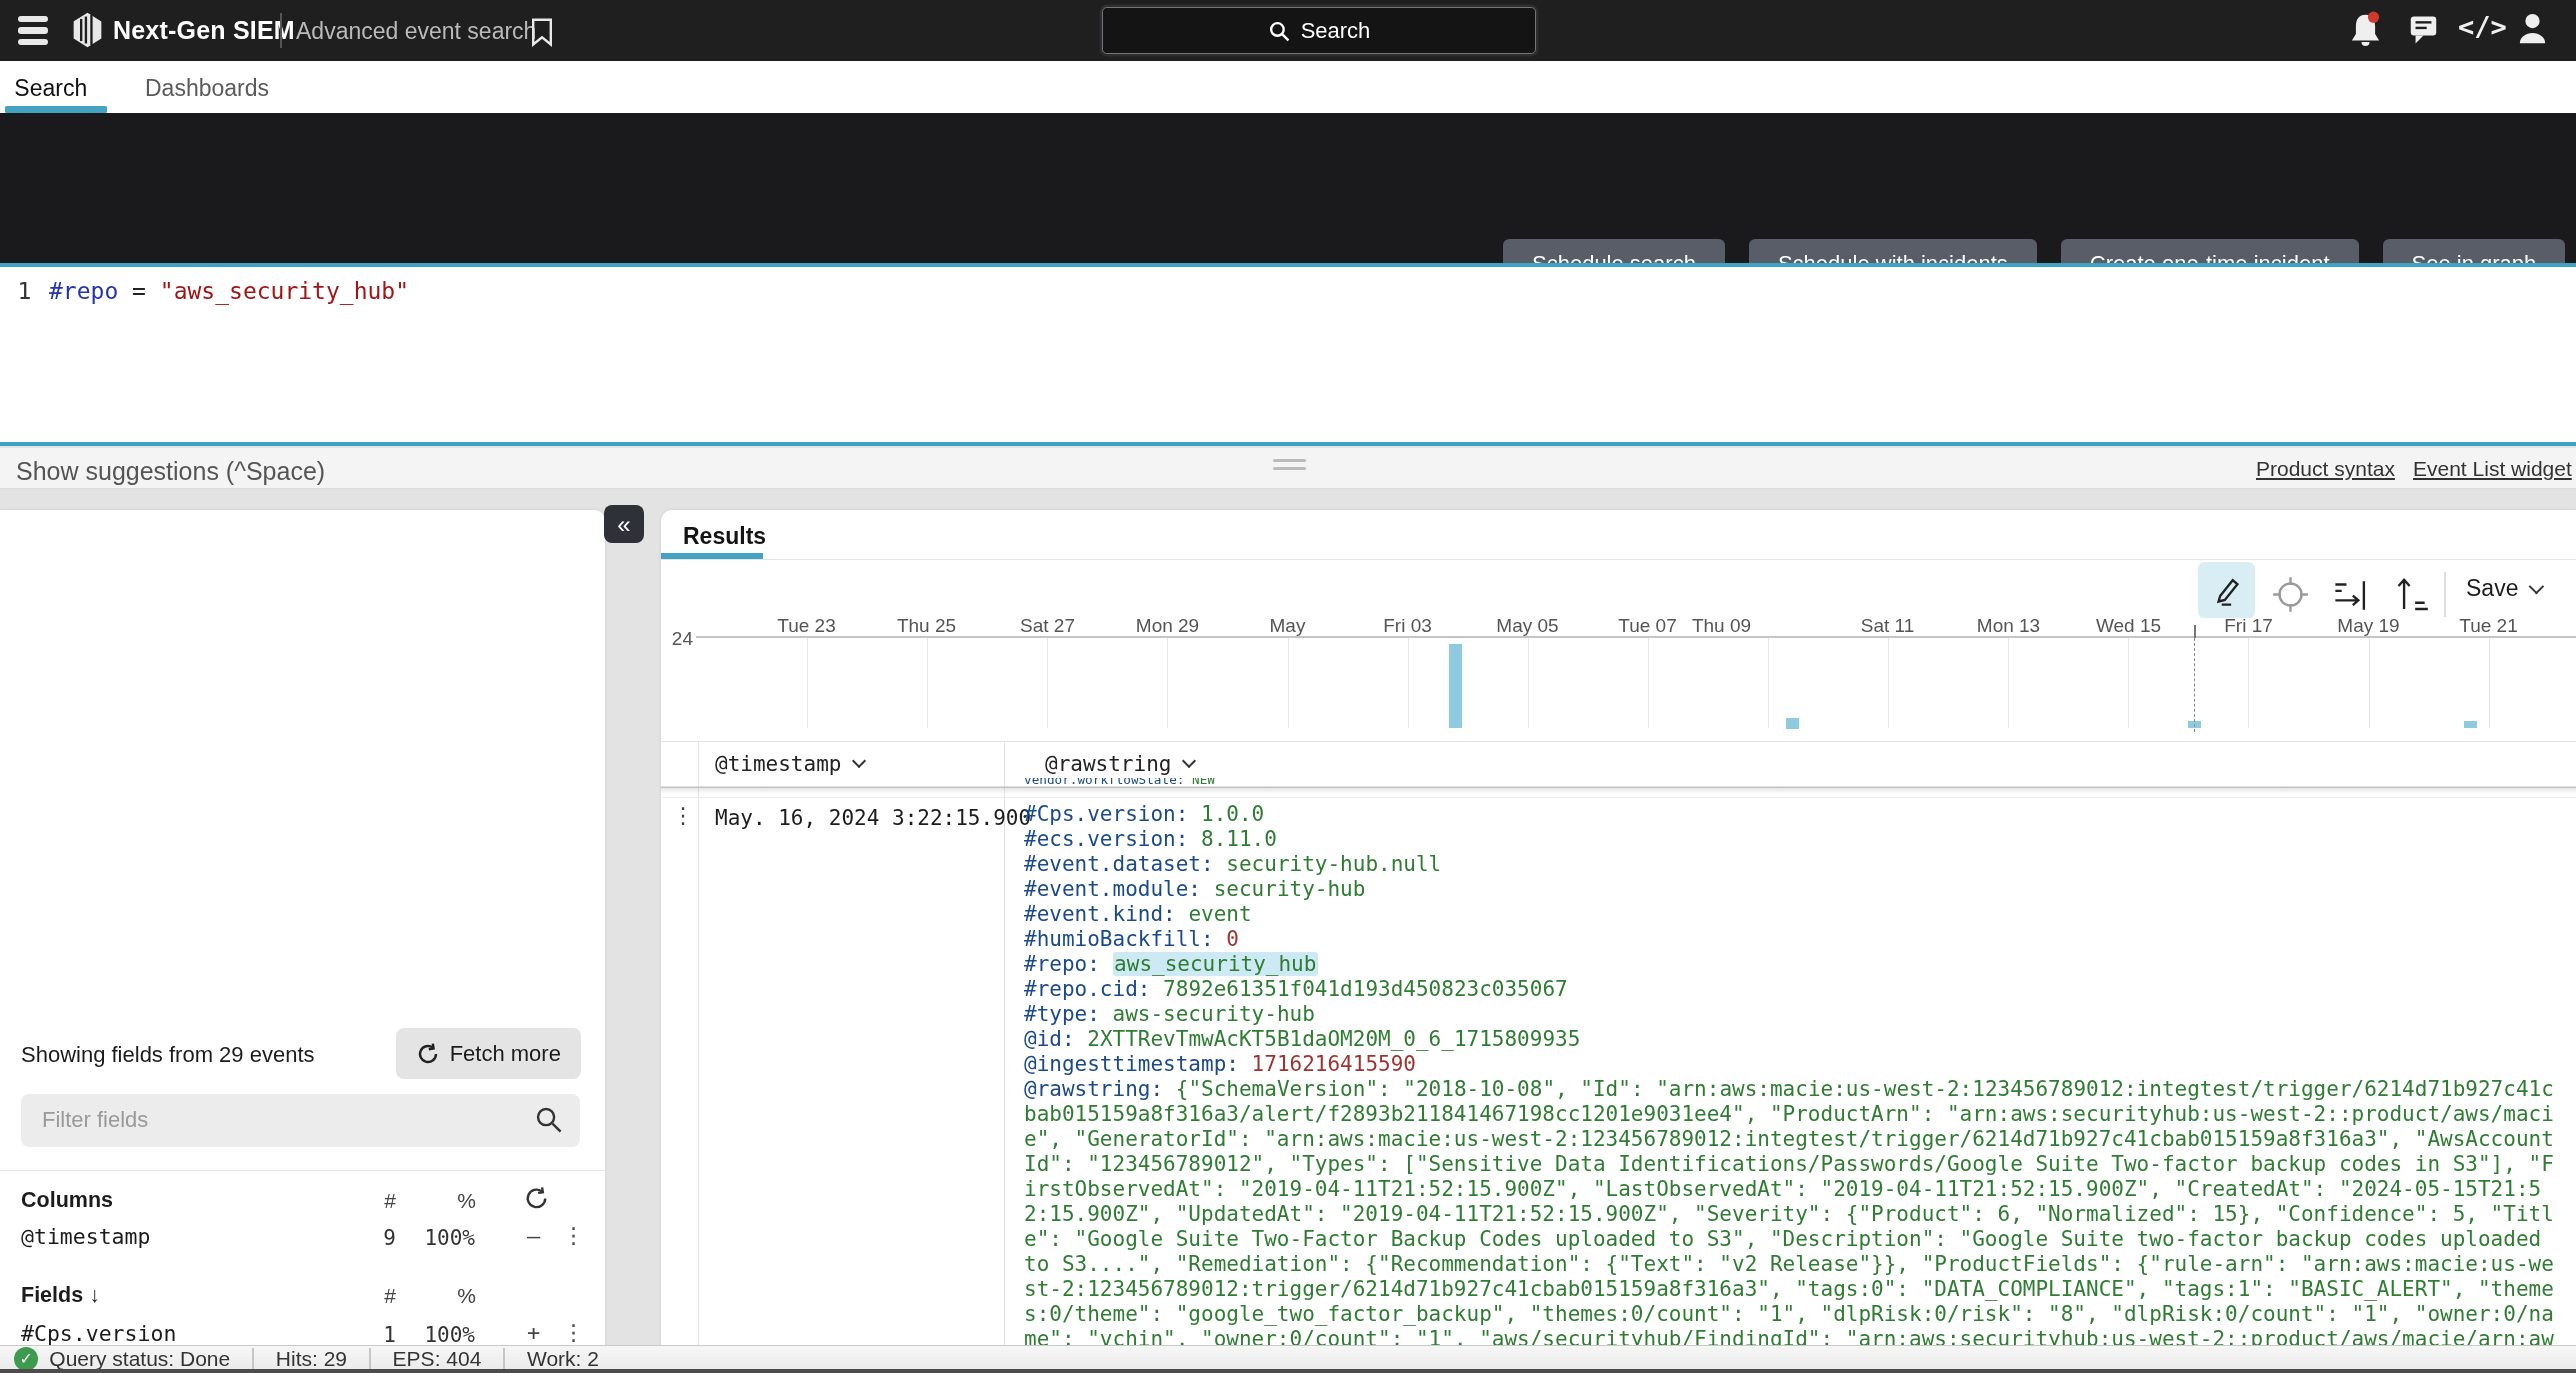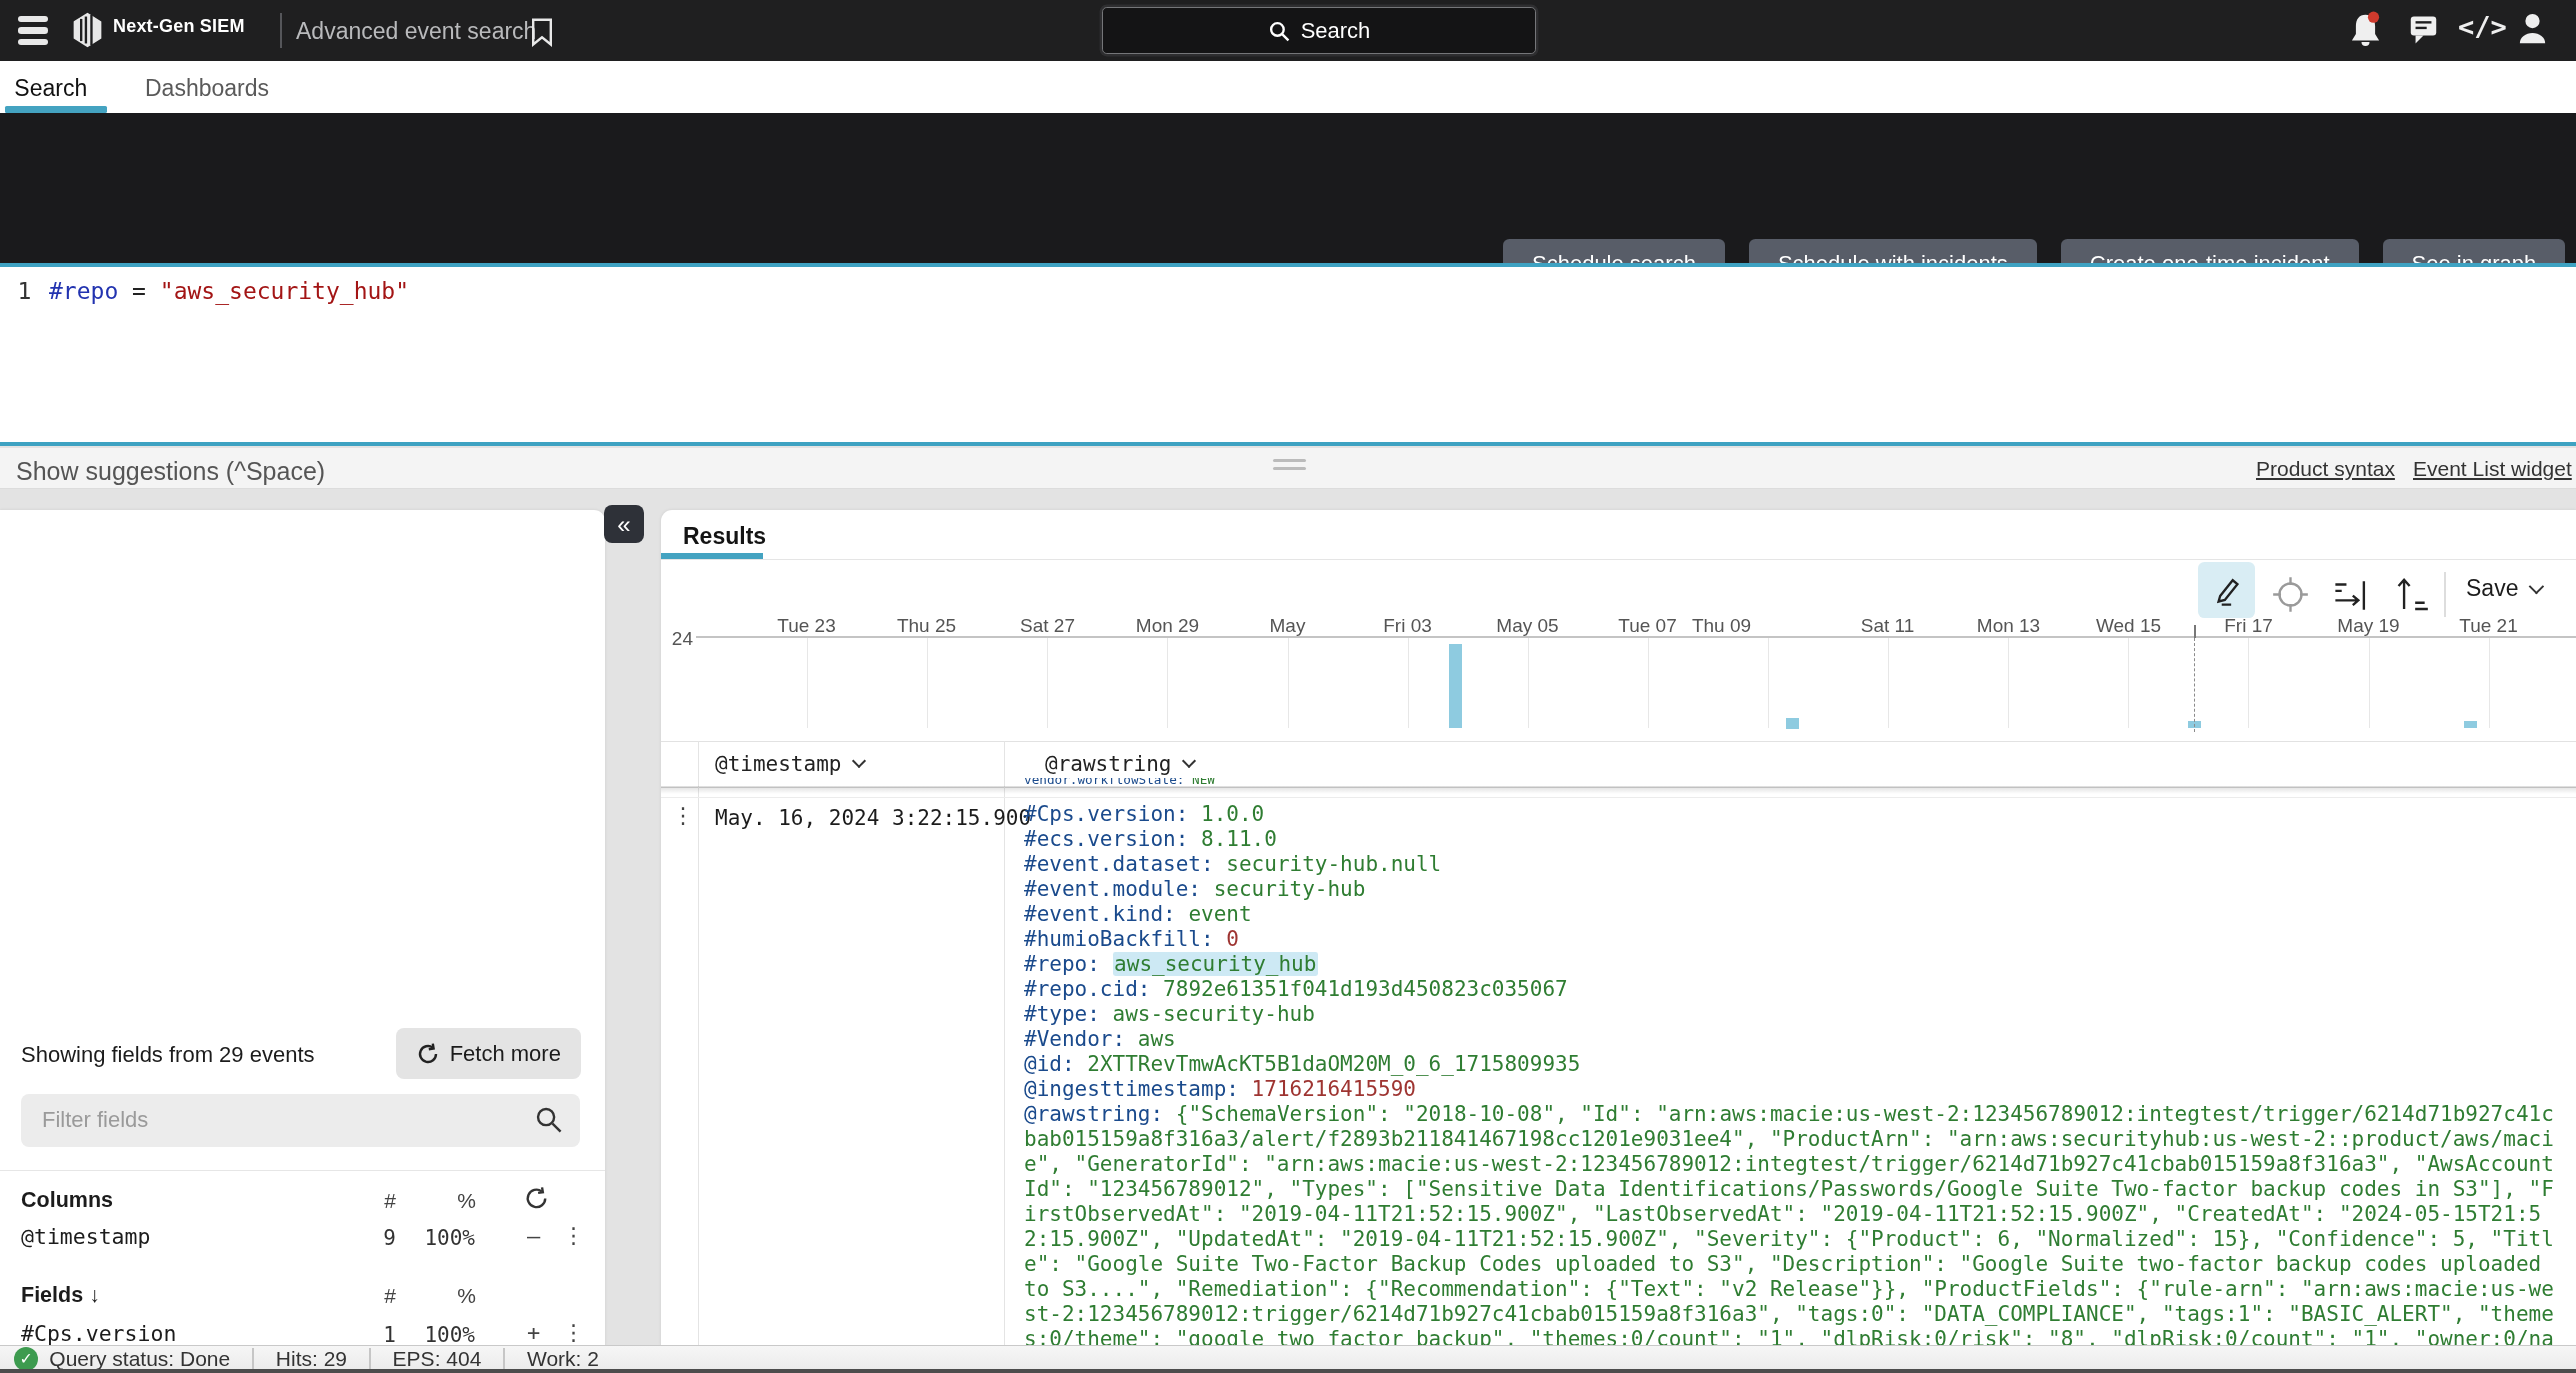--- a/index.html
+++ b/index.html
@@ -6,21 +6,21 @@
   .screen{position:relative;width:2576px;height:1373px;overflow:hidden;background:#e3e3e3;
           font-family:"Liberation Sans",sans-serif;-webkit-font-smoothing:antialiased;color:#1c1c1c;}
   .mono{font-family:"DejaVu Sans Mono",monospace;}
   .abs{position:absolute;}
 
   
   .topbar{position:absolute;left:0;top:0;width:2576px;height:61px;background:#1f1f20;}
   .burger{position:absolute;left:17.5px;top:16px;width:30px;height:29px;display:flex;flex-direction:column;justify-content:space-between;cursor:pointer;}
   .burger span{display:block;height:6.4px;border-radius:3.2px;background:#e8e8e8;}
   .brandlogo{position:absolute;left:70px;top:11px;}
-  .brand{position:absolute;left:113px;top:16px;font-size:18px;font-weight:bold;color:#fff;letter-spacing:0.2px;}
+  .brand{position:absolute;left:113px;top:16px;font-size:25px;font-weight:bold;color:#fff;letter-spacing:0.2px;}
   .tb-sep{position:absolute;left:280px;top:12.7px;width:1.6px;height:35px;background:#55565a;}
   .pagetitle{position:absolute;left:296px;top:17.5px;font-size:23px;color:#b9babc;}
   .bookmark{position:absolute;left:530px;top:17.5px;}
   .tb-search{position:absolute;left:1102px;top:7.2px;width:432px;height:45px;background:#141415;border:1.6px solid #757679;
              box-shadow:0 0 0 2.4px #2e2e30;border-radius:4.8px;display:flex;align-items:center;justify-content:center;gap:11px;color:#fff;font-size:22px;cursor:pointer;}
   .tb-ico{position:absolute;top:9.6px;cursor:pointer;}
 
   
   .tabrow{position:absolute;left:0;top:61px;width:2576px;height:53px;background:#ffffff;}
   .tab{position:absolute;top:13.5px;font-size:23px;cursor:pointer;}
@@ -455,21 +455,20 @@
     <div class="ev-detail mono" id="event-detail">
         <div class="dline"><span class="dkey">#Cps.version:</span> <span class="dstr">1.0.0</span></div>
         <div class="dline"><span class="dkey">#ecs.version:</span> <span class="dstr">8.11.0</span></div>
         <div class="dline"><span class="dkey">#event.dataset:</span> <span class="dstr">security-hub.null</span></div>
         <div class="dline"><span class="dkey">#event.module:</span> <span class="dstr">security-hub</span></div>
         <div class="dline"><span class="dkey">#event.kind:</span> <span class="dstr">event</span></div>
         <div class="dline"><span class="dkey">#humioBackfill:</span> <span class="dnum">0</span></div>
         <div class="dline"><span class="dkey">#repo:</span> <span class="dstr dhl">aws_security_hub</span></div>
         <div class="dline"><span class="dkey">#repo.cid:</span> <span class="dstr">7892e61351f041d193d450823c035067</span></div>
         <div class="dline"><span class="dkey">#type:</span> <span class="dstr">aws-security-hub</span></div>
-        <div class="dline"><span class="dkey">#Vendor:</span> <span class="dstr">aws</span></div>
         <div class="dline"><span class="dkey">@id:</span> <span class="dstr">2XTTRevTmwAcKT5B1daOM20M_0_6_1715809935</span></div>
         <div class="dline"><span class="dkey">@ingesttimestamp:</span> <span class="dnum">1716216415590</span></div>
         <div class="dline"><span class="dkey">@rawstring:</span> <span class="dstr">{"SchemaVersion": "2018-10-08", "Id": "arn:aws:macie:us-west-2:123456789012:integtest/trigger/6214d71b927c41cbab015159a8f316a3/alert/f2893b211841467198cc1201e9031ee4", "ProductArn": "arn:aws:securityhub:us-west-2::product/aws/macie", "GeneratorId": "arn:aws:macie:us-west-2:123456789012:integtest/trigger/6214d71b927c41cbab015159a8f316a3", "AwsAccountId": "123456789012", "Types": ["Sensitive Data Identifications/Passwords/Google Suite Two-factor backup codes in S3"], "FirstObservedAt": "2019-04-11T21:52:15.900Z", "LastObservedAt": "2019-04-11T21:52:15.900Z", "CreatedAt": "2024-05-15T21:52:15.900Z", "UpdatedAt": "2019-04-11T21:52:15.900Z", "Severity": {"Product": 6, "Normalized": 15}, "Confidence": 5, "Title": "Google Suite Two-Factor Backup Codes uploaded to S3", "Description": "Google Suite two-factor backup codes uploaded to S3....", "Remediation": {"Recommendation": {"Text": "v2 Release"}}, "ProductFields": {"rule-arn": "arn:aws:macie:us-west-2:123456789012:trigger/6214d71b927c41cbab015159a8f316a3", "tags:0": "DATA_COMPLIANCE", "tags:1": "BASIC_ALERT", "themes:0/theme": "google_two_factor_backup", "themes:0/count": "1", "dlpRisk:0/risk": "8", "dlpRisk:0/count": "1", "owner:0/name": "vchin", "owner:0/count": "1", "aws/securityhub/FindingId": "arn:aws:securityhub:us-west-2::product/aws/macie/arn:aws:macie:us-west-2:123456789012:integtest/trigger/6214d71b927c41cbab015159a8f316a3/alert/f2893b211841467198cc1201e9031ee4", "aws/s</span></div>
       </div>
   </section>
 
   <footer class="statusbar">
     
   </footer>
   <div class="sb-items" id="status-items">

